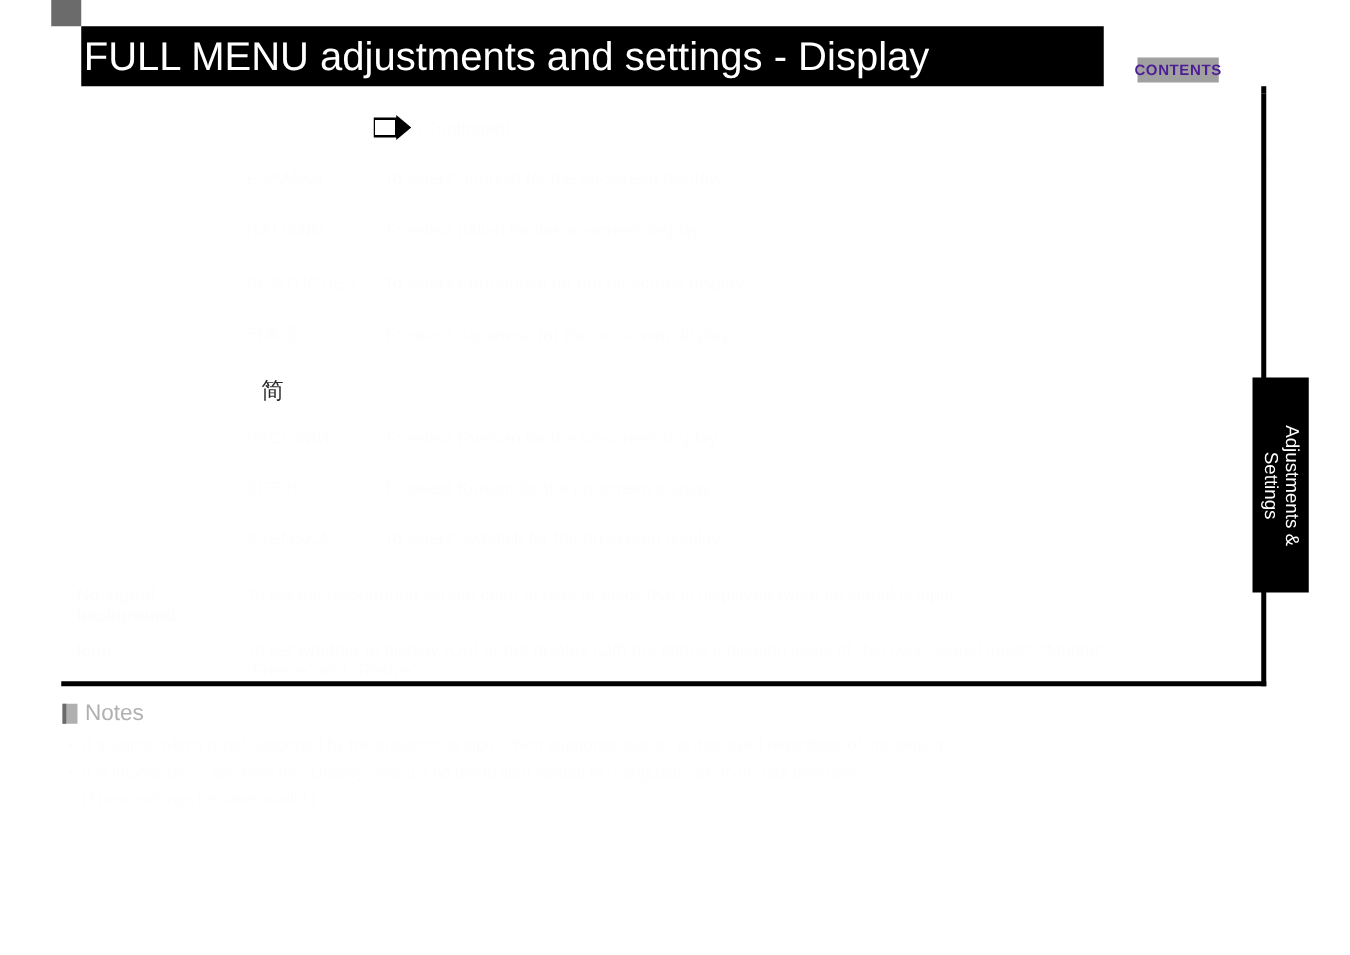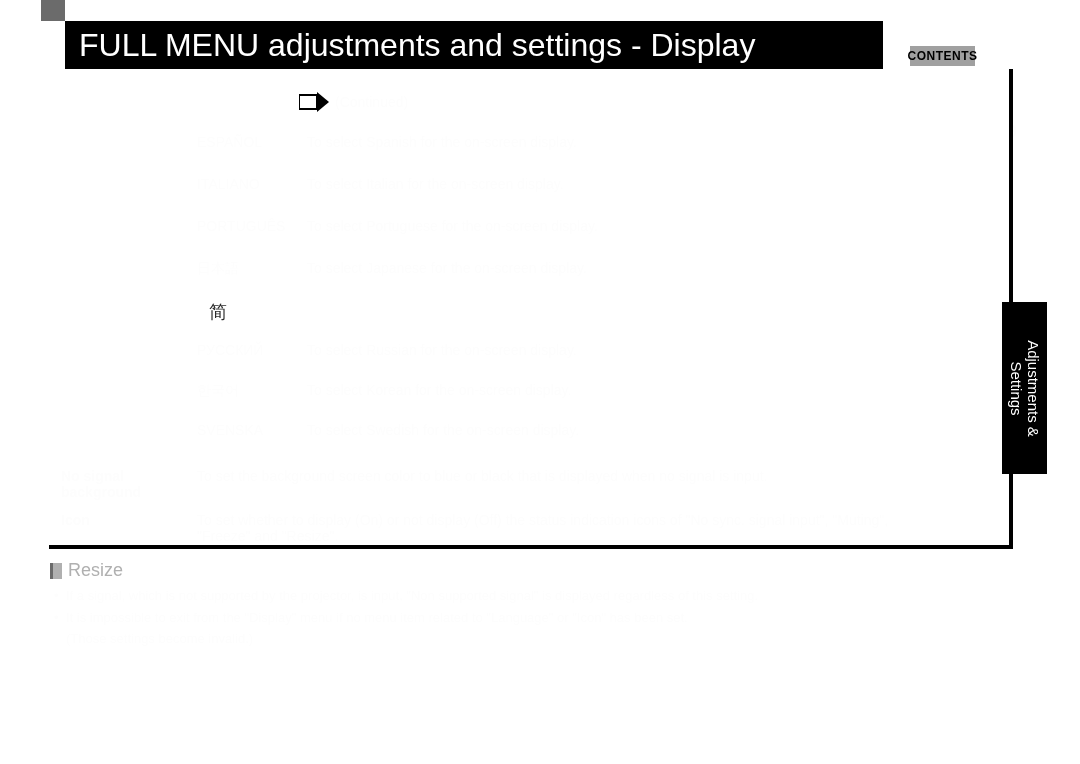--- a/index.html
+++ b/index.html
@@ -5,29 +5,29 @@
   * { box-sizing: border-box; margin: 0; padding: 0; }
   html, body { width: 1080px; height: 764px; background: #ffffff; font-family: Arial, Helvetica, sans-serif; overflow: hidden; }
   .page { position: relative; width: 1080px; height: 764px; }
 
   .top-gray-stub {
     position: absolute; left: 41px; top: 0; width: 24px; height: 21px; background: #6b6b6b;
   }
 
   .title-bar {
     position: absolute; left: 65px; top: 21px; width: 818px; height: 48px;
-    background: #000000; padding-left: 14px; display: flex; align-items: center;
+    background: #000000; padding-left: 2px; display: flex; align-items: center;
   }
   .title-bar-text {
     color: #ffffff; font-size: 32px; font-weight: 400; letter-spacing: 0px;
   }
 
   .contents-btn {
     position: absolute; left: 910px; top: 46px; width: 65px; height: 20px;
-    background: #a0a0a0; color: #000000; font-size: 12px; font-weight: bold;
+    background: #a0a0a0; color: #4c1d95; font-size: 12px; font-weight: bold;
     display: flex; align-items: center; justify-content: center; letter-spacing: 0.5px;
   }
 
   .main-box {
     position: absolute; left: 49px; top: 75px; width: 964px; height: 474px;
     background: #ffffff; border-right: 4px solid #000; border-bottom: 4px solid #000;
   }
   .main-box::before { content:""; position:absolute; right:-4px; top:-6px; width:4px; height:6px; background:#000; }
 
   .continued-wrap {
@@ -169,21 +169,21 @@
     </div>
     <div class="tb-main-row tb2">
       <span class="tb-main-label">Icon</span>
       <span class="tb-desc">To set whether to display (On) or not display (Off) the status indication icons of "No sync. signal input", "Muting", "Freeze" and "Resize".</span>
     </div>
   </div>
 
   <div class="notes-section">
     <div class="notes-header">
       <span class="notes-square"></span>
-      <span class="notes-title">Resize</span>
+      <span class="notes-title">Notes</span>
     </div>
     <ul class="notes-list">
       <li>If a signal, which is not supported by the projector, is input, "Non supported signal" is displayed regardless of this setting.</li>
       <li>It is impossible to exit from the "Display" menu if no menu item related to "Language" or "Icon" has been set.</li>
       <li class="cont">(Those settings become invalid.)</li>
     </ul>
   </div>
 
   <div class="side-tab">
     <div class="side-tab-inner">

